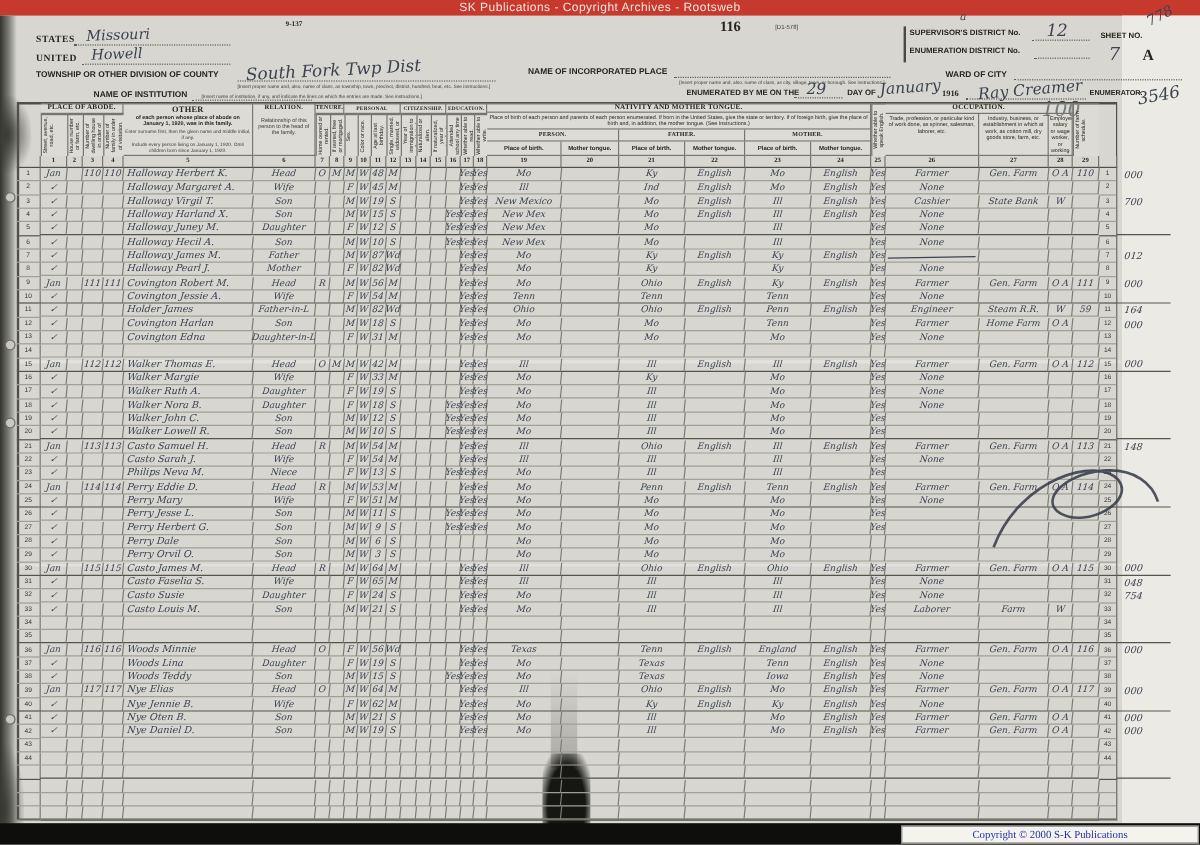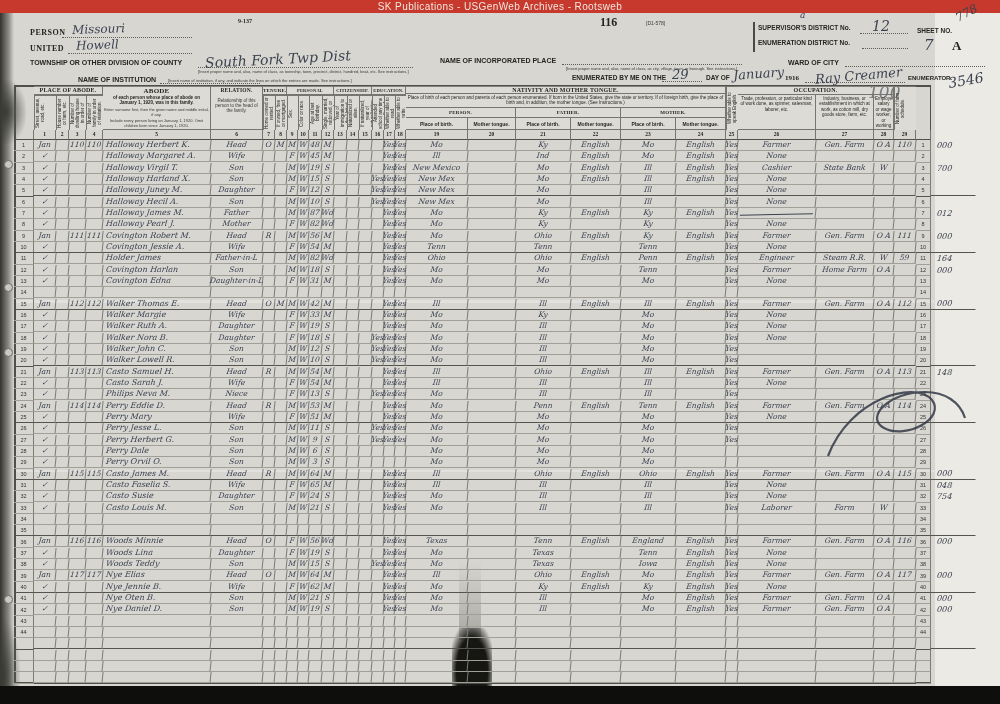--- a/index.html
+++ b/index.html
@@ -51,21 +51,21 @@
   .cell.ln{font-size:5.5px;color:#33332d;font-style:normal;font-family:"Liberation Sans",sans-serif;transform:none;}
   .cell.mg{border:none;font-size:8px;justify-content:flex-start;padding-left:6px;}
   .strike{position:relative;}
   .strike:after{content:"";position:absolute;left:2px;right:2px;top:55%;border-top:1.5px solid #3b4250;transform:rotate(-1deg);}
 </style>
 </head>
 <body>
 
 <div id="root">
 
-  <div id="banner" class="abs">SK Publications - USGenWeb Archives - Rootsweb</div>
+  <div id="banner" class="abs">SK Publications - Copyright Archives - Rootsweb</div>
 
   <div id="whitemargin" class="abs"></div>
   <div id="leftedge" class="abs"></div>
   <div id="tlblotch" class="abs"></div>
   <div id="blblotch" class="abs"></div>
   <div id="bcstreak" class="abs"></div>
   <div id="bcblob" class="abs"></div>
   <div class="abs hole" style="left:4px;top:160px;"></div>
   <div class="abs hole" style="left:4px;top:283px;"></div>
   <div class="abs hole" style="left:4px;top:348px;"></div>
@@ -73,21 +73,21 @@
   <div class="abs streak" style="left:14px;top:300px;width:920px;height:3px;"></div>
   <div class="abs streak" style="left:14px;top:470px;width:920px;height:2px;"></div>
 
   <div class="abs lbl ser" style="left:238px;top:18px;font-size:6px;">9-137</div>
   <div class="abs lbl ser" style="left:600px;top:15px;font-size:12px;">116</div>
   <div class="abs tiny" style="left:646px;top:20px;">[D1-578]</div>
   <div class="abs hw" style="left:800px;top:10px;font-size:9px;">a</div>
   <div class="abs hw" style="left:955px;top:6px;font-size:12px;transform:rotate(-28deg);">778</div>
   <div class="abs hw" style="left:948px;top:72px;font-size:14px;transform:rotate(-10deg);">3546</div>
 
-  <div class="abs lbl ser" style="left:30px;top:28px;font-size:8px;letter-spacing:.5px;">PERSON</div>
+  <div class="abs lbl ser" style="left:30px;top:28px;font-size:8px;letter-spacing:.5px;">STATES</div>
   <div class="abs dots" style="left:62px;top:37px;width:130px;"></div>
   <div class="abs hw hwbig" style="left:72px;top:22px;">Missouri</div>
   <div class="abs lbl ser" style="left:30px;top:44px;font-size:8px;letter-spacing:.5px;">UNITED</div>
   <div class="abs dots" style="left:68px;top:53px;width:124px;"></div>
   <div class="abs hw hwbig" style="left:76px;top:38px;">Howell</div>
 
   <div class="abs lbl" style="left:30px;top:59px;font-size:7px;">TOWNSHIP OR OTHER DIVISION OF COUNTY</div>
   <div class="abs dots" style="left:198px;top:67px;width:215px;"></div>
   <div class="abs hw" style="left:205px;top:51px;font-size:14px;transform:rotate(-3deg);">South Fork Twp Dist</div>
   <div class="abs tiny" style="left:198px;top:69px;width:225px;font-size:4px;">[Insert proper name and, also, name of class, as township, town, precinct, district, hundred, beat, etc.  See instructions.]</div>
@@ -131,21 +131,21 @@
   <div class="abs hcell gtitle" style="left:372px;top:86px;width:34px;height:9px;font-size:4.5px;">EDUCATION.</div>
   <div class="abs hcell gtitle" style="left:406px;top:86px;width:320px;height:8px;line-height:8px;">NATIVITY AND MOTHER TONGUE.</div>
   <div class="abs hcell stext" style="left:406px;top:94px;width:320px;height:14px;">Place of birth of each person and parents of each person enumerated.  If born in the United States, give the state or territory.  If of foreign birth, give the place of birth and, in addition, the mother tongue.  (See Instructions.)</div>
   <div class="abs hcell gtitle" style="left:738px;top:86px;width:156px;height:9px;">OCCUPATION.</div>
 
   <div class="abs hcell gtitle" style="left:406px;top:108px;width:110px;height:10px;line-height:10px;font-size:5px;">PERSON.</div>
   <div class="abs hcell gtitle" style="left:516px;top:108px;width:105px;height:10px;line-height:10px;font-size:5px;">FATHER.</div>
   <div class="abs hcell gtitle" style="left:621px;top:108px;width:105px;height:10px;line-height:10px;font-size:5px;">MOTHER.</div>
 
   <div class="abs hcell" style="left:103px;top:86px;width:108px;height:44px;text-align:center;">
-    <div class="gtitle" style="font-size:7px;line-height:8px;margin-top:1px;">ABODE</div>
+    <div class="gtitle" style="font-size:7px;line-height:8px;margin-top:1px;">OTHER</div>
     <div style="font-size:4.5px;font-weight:bold;">of each person whose place of abode on</div>
     <div style="font-size:4.5px;font-weight:bold;">January 1, 1920, was in this family.</div>
     <div class="tiny" style="font-size:4px;margin-top:2px;">Enter surname first, then the given name and middle initial, if any.</div>
     <div class="tiny" style="font-size:4px;margin-top:1px;">Include every person living on January 1, 1920.  Omit children born since January 1, 1920.</div>
   </div>
 
   <div class="abs hcell" style="left:211px;top:86px;width:52px;height:44px;text-align:center;">
     <div class="gtitle" style="font-size:5.5px;line-height:8px;">RELATION.</div>
     <div class="tiny" style="font-size:4.5px;margin-top:4px;padding:0 2px;">Relationship of this person to the head of the family.</div>
   </div>
@@ -1846,14 +1846,15 @@
         <div class="cell ln" style="width: 15px;"></div>
         <div class="cell hw mg" style="width: 45px;"></div>
       </div>
     </div>
 
   <svg class="abs" style="left:820px;top:378px;" width="150" height="95">
     <path d="M8,78 C30,20 95,2 112,22 C126,40 86,62 64,50 C44,39 70,14 105,14 C125,14 140,24 145,40" fill="none" stroke="#323846" stroke-width="2.2" opacity="0.85"></path>
   </svg>
 
   <div id="bottombar" class="abs"></div>
+  <div id="copybox" class="abs">Copyright © 2000 S-K Publications</div>
 
 </div>
 
 </body></html>

